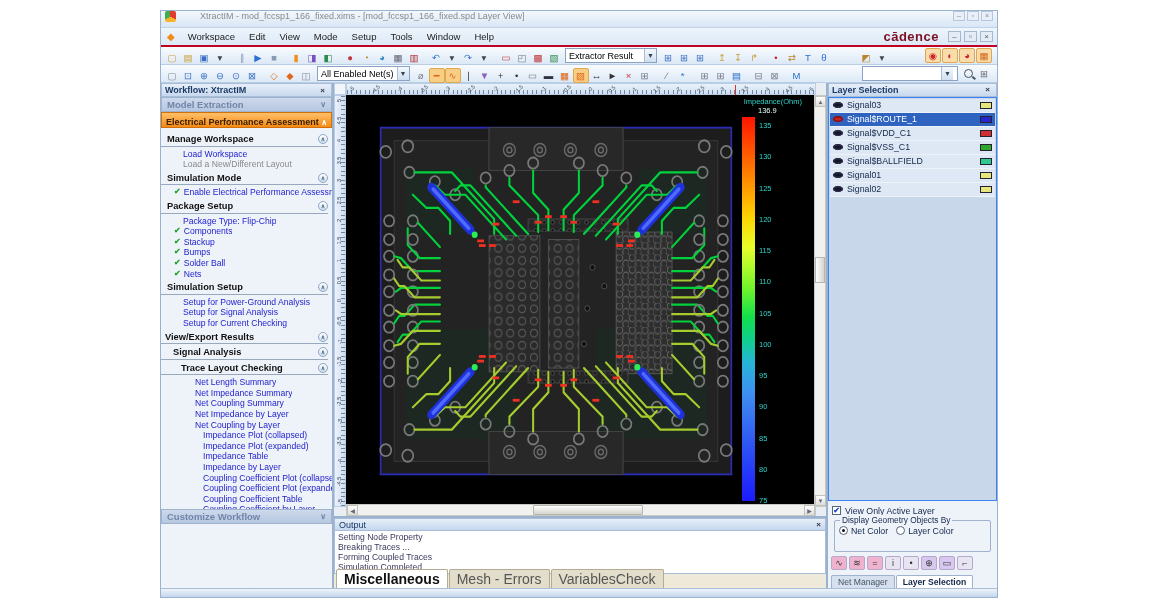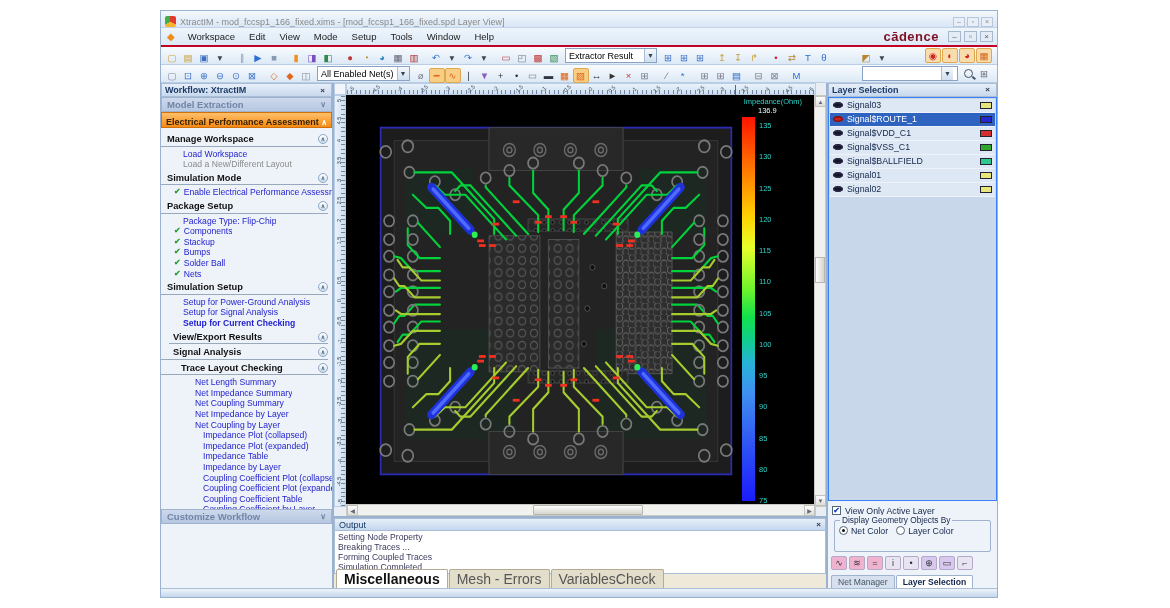--- a/index.html
+++ b/index.html
@@ -2,22 +2,22 @@
 <html><head>
 <meta charset="utf-8">
 <style>
   * { box-sizing: border-box; margin:0; padding:0; }
   html,body { width:1170px; height:608px; background:#fff; overflow:hidden;
     font-family:"Liberation Sans", sans-serif; }
   .app { position:absolute; left:160px; top:10px; width:838px; height:588px;
     background:#d7e3f2; border:1px solid #9ab1cf; display:flex; flex-direction:column; font-size:9px; }
 
   
-  .titlebar { height:17px; background:linear-gradient(#f3f8fd,#d9e6f5); display:flex; align-items:flex-end;
-    padding:0 4px; border-bottom:1px solid #c2d3e8; }
+  .titlebar { height:17px; background:linear-gradient(#f3f8fd,#d9e6f5); display:flex; align-items:flex-start;
+    padding:0 4px; border-bottom:1px solid #c2d3e8;gap:20px; }
   .app-icon { width:11px; height:11px; margin-right:4px; border-radius:2px;
     background:conic-gradient(#e23b2e 0 120deg,#f7b32b 0 240deg,#3fae49 0); }
   .title-text { color:#8a8a8a; font-size:9px; flex:1; white-space:nowrap; overflow:hidden; }
   .win-btns { display:flex; gap:2px; }
   .win-btn { width:12px; height:10px; border:1px solid #b7c6da; background:#e8eff8; color:#8a8a8a;
     font-size:7px; line-height:8px; text-align:center; }
   .menubar { height:19px; background:linear-gradient(#eef5fc,#dcE9f6); display:flex; align-items:center;
     padding:0 4px; border-bottom:2px solid #c00024; }
   .menu-diamond { color:#f08a1d; font-size:10px; margin:0 6px 0 2px; }
   .menu-item { padding:2px 7px; color:#222; font-size:9.5px; }
@@ -321,27 +321,27 @@
             <span class="lbl">Setup for Power-Ground Analysis</span>
 
           </div>
 
           <div class="wf-item t-link" style="padding-left: 22px;">
 
             <span class="lbl">Setup for Signal Analysis</span>
 
           </div>
 
-          <div class="wf-item t-link" style="padding-left: 22px; font-weight: bold;">
+          <div class="wf-item t-link" style="padding-left: 22px;">
 
             <span class="lbl">Setup for Current Checking</span>
 
           </div>
 
-          <div class="wf-item t-header" style="padding-left: 4px; margin-left: 8px;">
+          <div class="wf-item t-header" style="padding-left: 4px;">
 
             <span class="lbl">View/Export Results</span>
             <span class="sec-btn">∧</span>
           </div>
 
           <div class="wf-item t-header" style="padding-left: 12px;">
 
             <span class="lbl">Signal Analysis</span>
             <span class="sec-btn">∧</span>
           </div>

